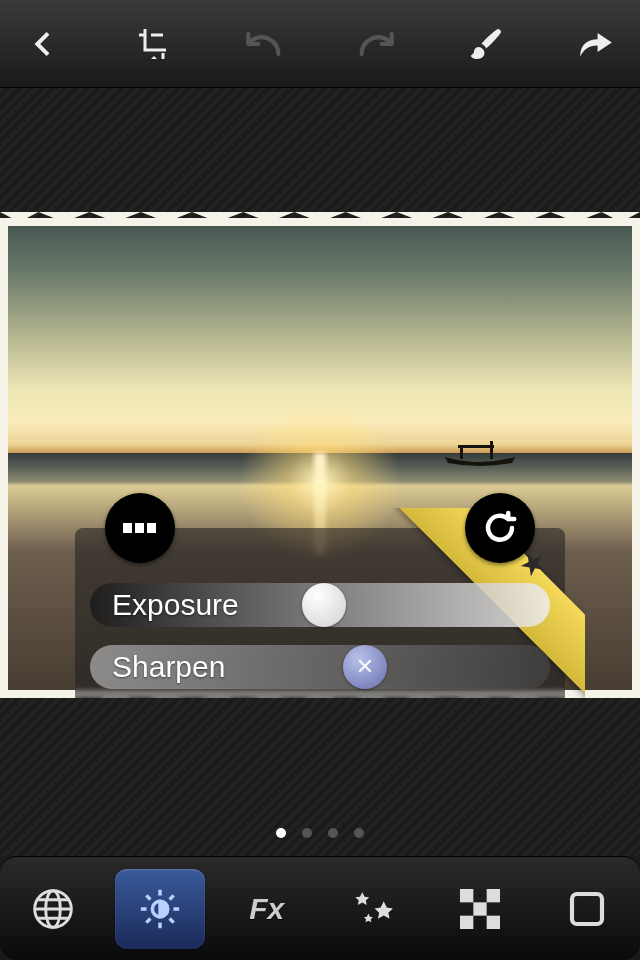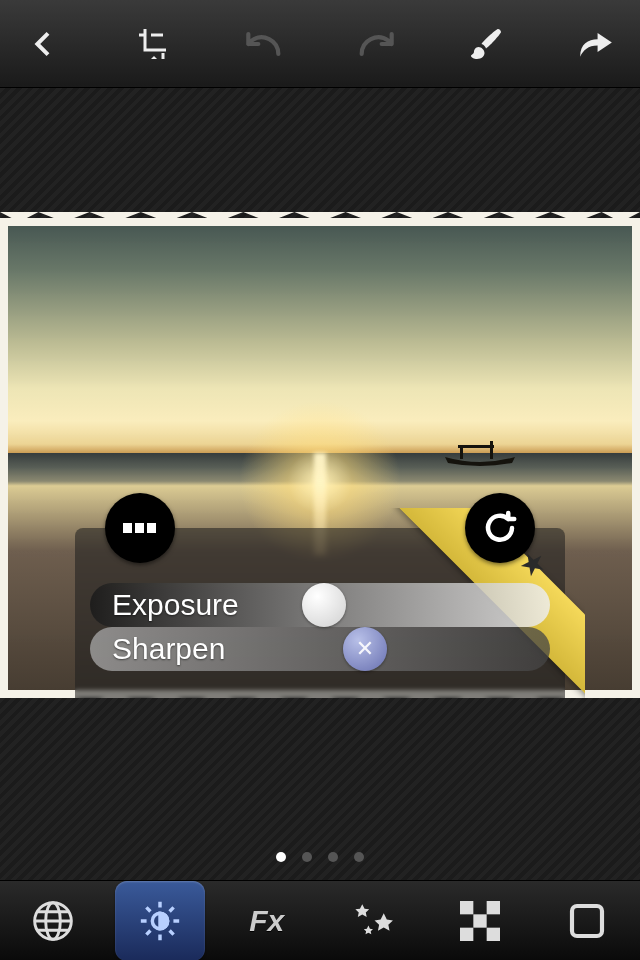--- a/index.html
+++ b/index.html
@@ -115,21 +115,21 @@
     color:#fff; cursor:pointer;
     top:-35px;
     box-shadow: 0 2px 4px rgba(0,0,0,0.5);
   }
   .circle-btn.left { left:30px; }
   .circle-btn.right { right:30px; }
   
   .slider-list {
     position:absolute;
     left:15px; right:15px; top:55px;
-    display:flex; flex-direction:column; 
+    display:flex; flex-direction:column; gap:18px;
   }
   .slider-row {
     position:relative;
     height:44px;
     border-radius:22px;
     display:flex; align-items:center;
   }
   .slider-track {
     position:absolute; inset:0;
     border-radius:22px;
@@ -166,26 +166,27 @@
   .page-dots {
     position:absolute;
     left:0; right:0; bottom:18px;
     display:flex; justify-content:center; gap:16px;
   }
   .dot { width:10px; height:10px; border-radius:50%; background:#555; }
   .dot.active { background:#fff; }
   
   
   .bottom-bar {
-    height: 80px;
+    height: 104px;
     background: linear-gradient(#2a2a2a, #0a0a0a);
     border-top: 1px solid #000;
     display:flex;
     align-items:center;
     justify-content:space-around;
+    border-radius:17px;
   }
   .tab {
     width:90px; height:80px;
     display:flex; align-items:center; justify-content:center;
     border-radius:12px;
     cursor:pointer;
     color:#ddd;
   }
   .tab.active {
     background: linear-gradient(#3a5a9a, #1a2a5a);

